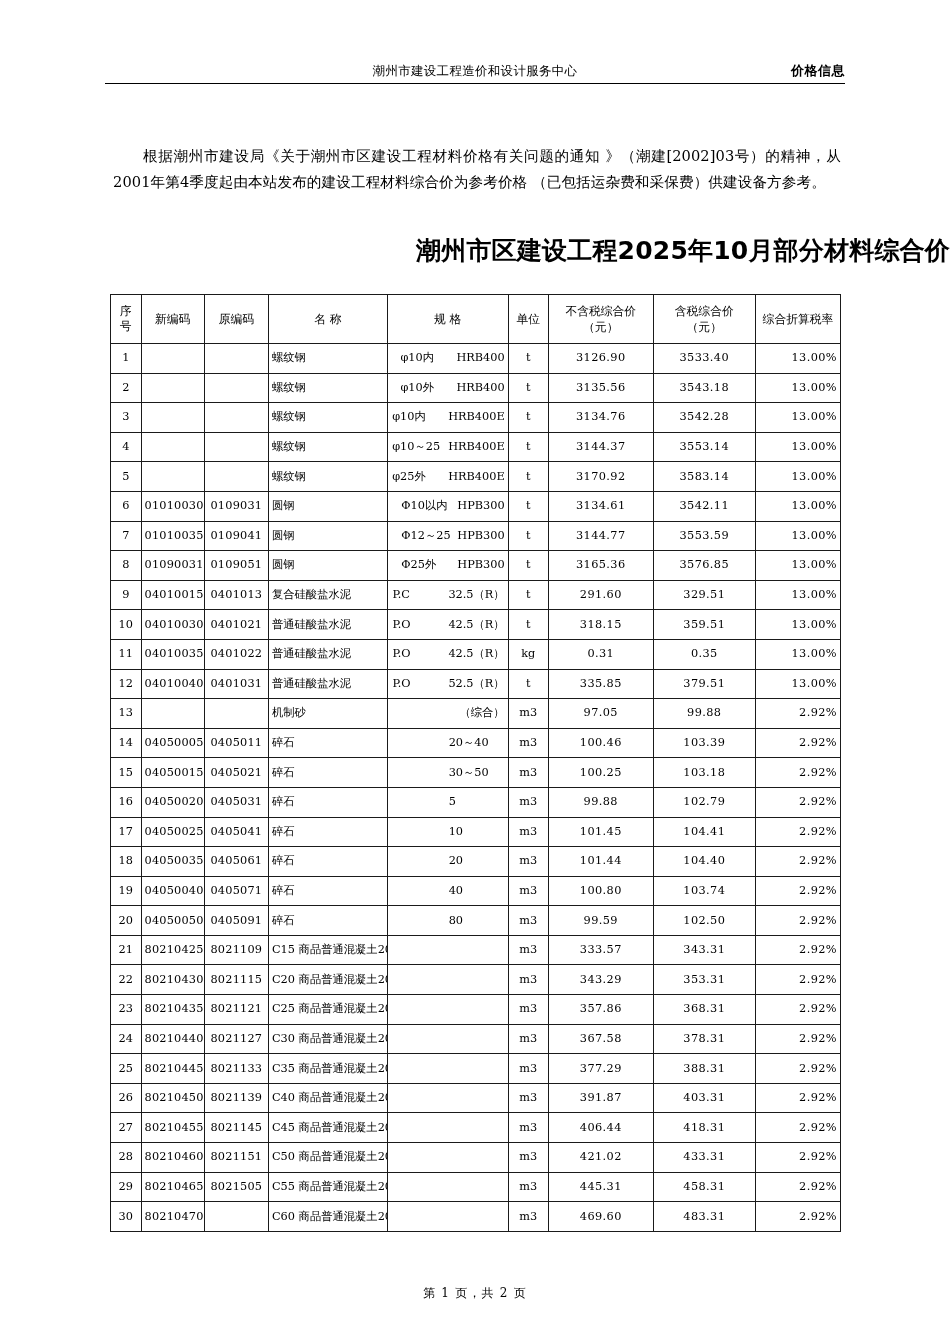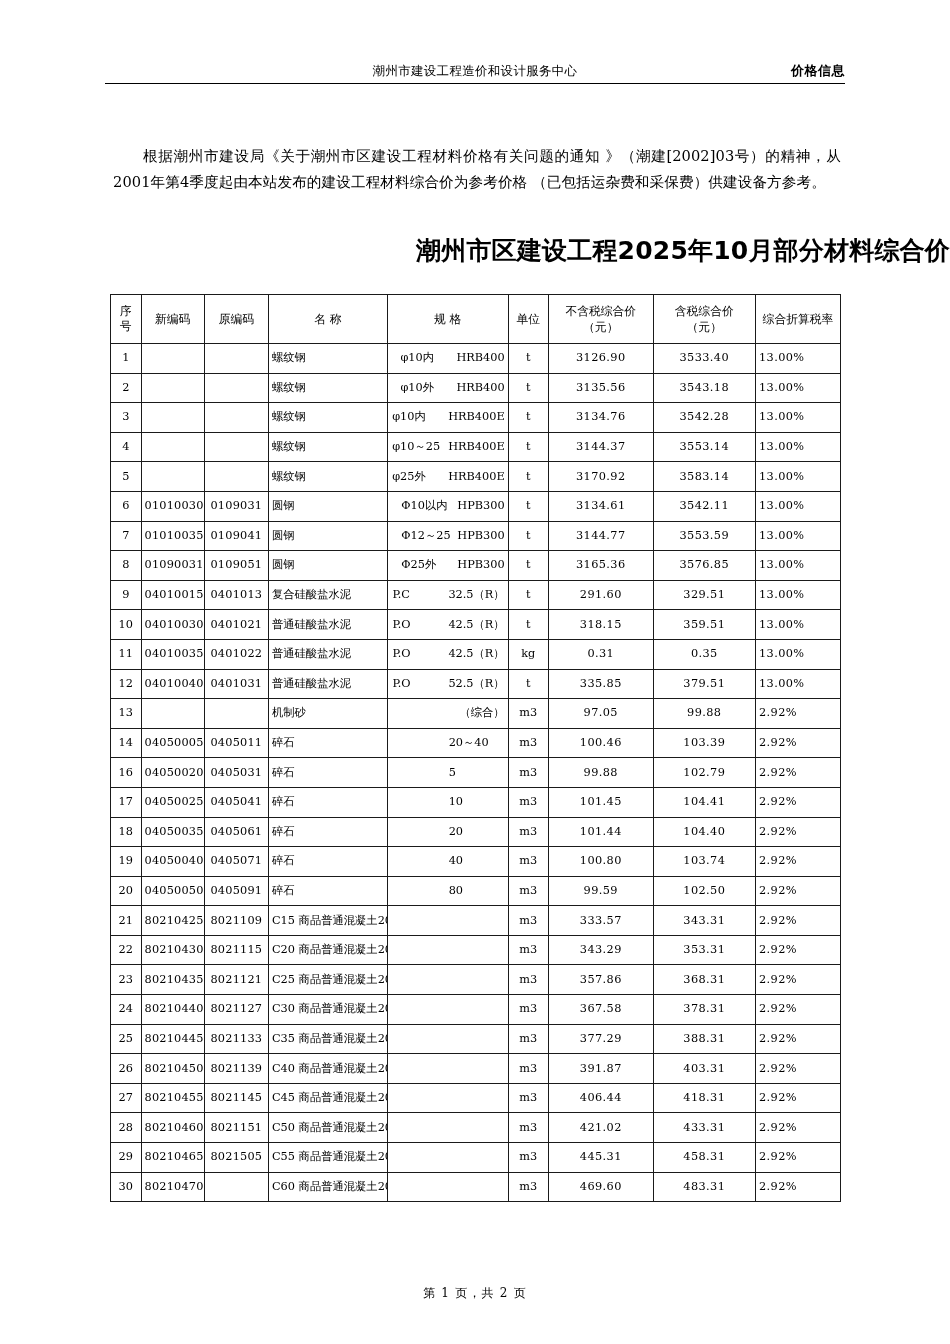--- a/index.html
+++ b/index.html
@@ -130,21 +130,21 @@
   col.c-p1    { width: 96px; }
   col.c-p2    { width: 94px; }
   col.c-rate  { width: 78px; }
 
   .cell-idx  { text-align: center; }
   .cell-code { text-align: center; letter-spacing: 0.2px; }
   .cell-name { text-align: left; padding-left: 4px; }
   .cell-spec { text-align: left; padding-left: 4px; }
   .cell-unit { text-align: center; }
   .cell-num  { text-align: center; letter-spacing: 0.4px; }
-  .cell-rate { text-align: left; letter-spacing: 0.4px; }
+  .cell-rate { text-align: right; letter-spacing: 0.4px; }
 
   .hdr-vert {
     line-height: 15px;
     font-size: 11.8px;
   }
   .hdr-two { line-height: 16px; }
 
   .spec-row {
     display: flex;
     justify-content: flex-end;
@@ -439,20 +439,36 @@
                 <span class="spec-a">20～40</span>
                 <span class="spec-b"></span>
               </div>
             </td>
             <td class="cell-unit">m3</td>
             <td class="cell-num">100.46</td>
             <td class="cell-num">103.39</td>
             <td class="cell-rate">2.92%</td>
           </tr>
           <tr>
+            <td class="cell-idx">15</td>
+            <td class="cell-code">04050015</td>
+            <td class="cell-code">0405021</td>
+            <td class="cell-name">碎石</td>
+            <td class="cell-spec">
+              <div class="spec-row">
+                <span class="spec-a">30～50</span>
+                <span class="spec-b"></span>
+              </div>
+            </td>
+            <td class="cell-unit">m3</td>
+            <td class="cell-num">100.25</td>
+            <td class="cell-num">103.18</td>
+            <td class="cell-rate">2.92%</td>
+          </tr>
+          <tr>
             <td class="cell-idx">16</td>
             <td class="cell-code">04050020</td>
             <td class="cell-code">0405031</td>
             <td class="cell-name">碎石</td>
             <td class="cell-spec">
               <div class="spec-row">
                 <span class="spec-a">5</span>
                 <span class="spec-b"></span>
               </div>
             </td>

